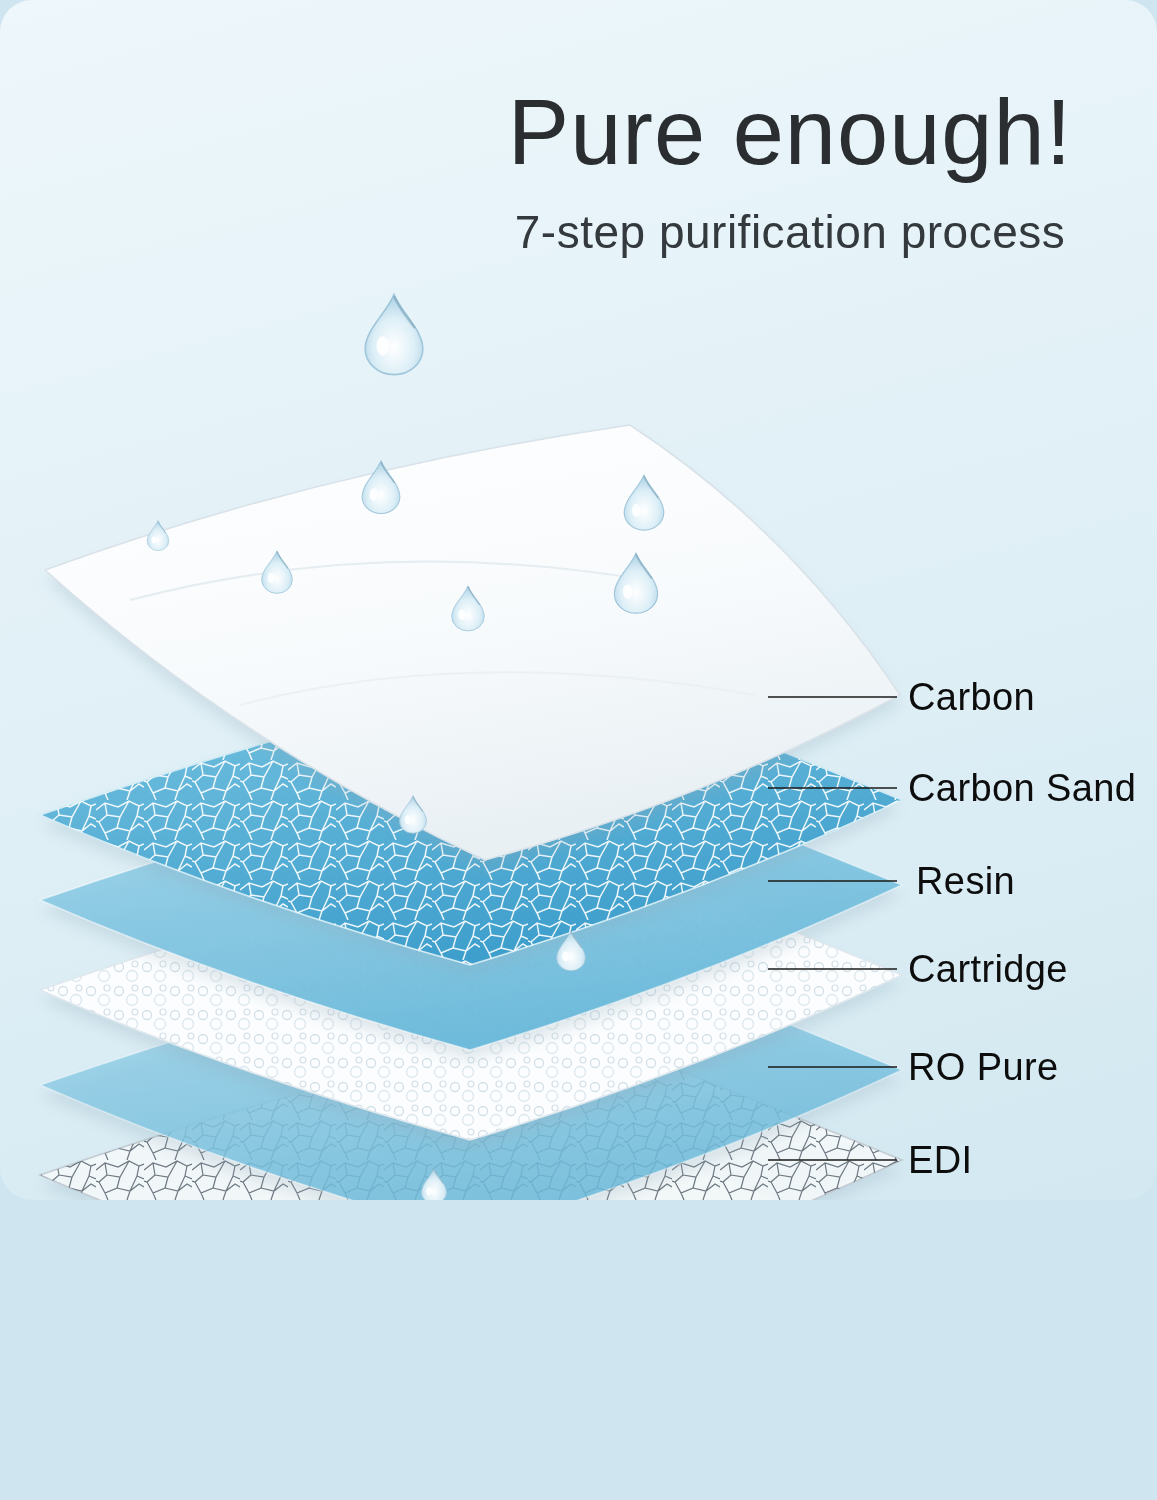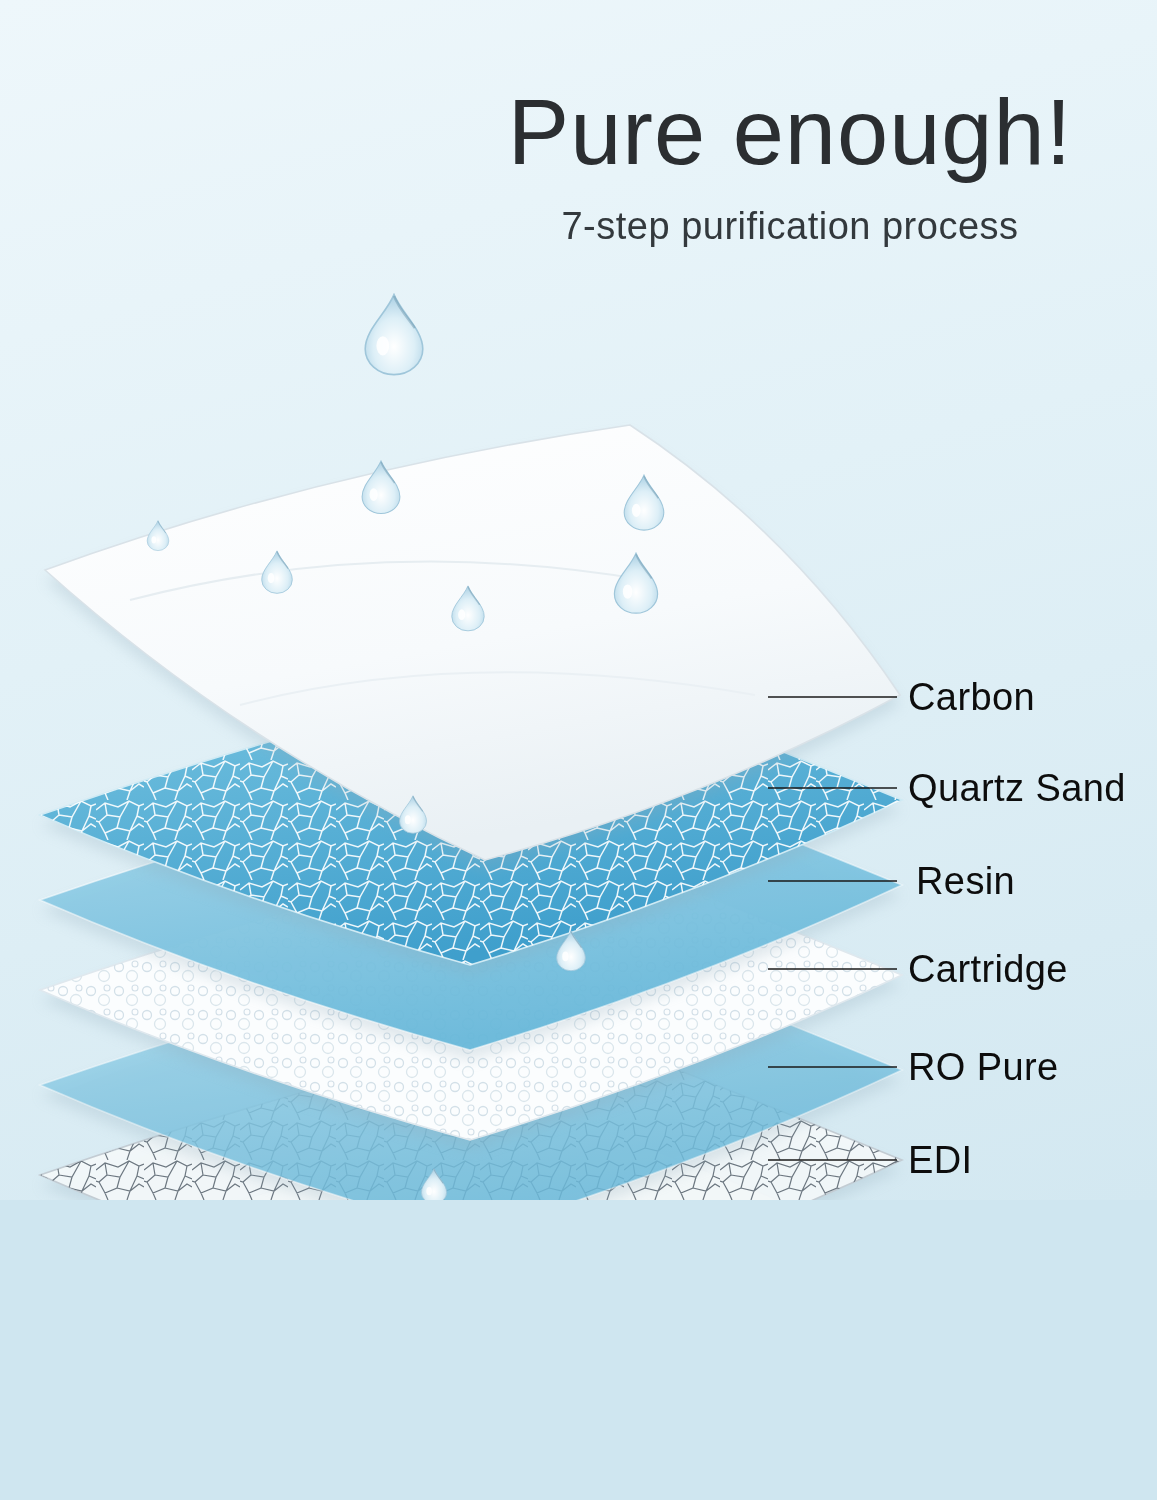--- a/index.html
+++ b/index.html
@@ -1,23 +1,24 @@
 <!DOCTYPE html>
 <html><head>
 <meta charset="utf-8">
 <style>
   html,body{margin:0;padding:0;background:#cfe6f0;}
   .canvas{
     position:relative;width:1157px;height:1200px;overflow:hidden;
     background:linear-gradient(165deg,#eef7fb 0%,#e2f1f7 45%,#d3e8f1 100%);
     font-family:"Liberation Sans",sans-serif;
+    border-radius:32px;
   }
   .header{position:absolute;left:440px;top:84px;width:700px;text-align:center;color:#2b2e31;}
   .title{font-size:92px;font-weight:500;letter-spacing:1px;line-height:1.05;}
-  .subtitle{font-size:38px;font-weight:400;margin-top:24px;color:#33393d;letter-spacing:0.5px;}
+  .subtitle{font-size:46px;font-weight:400;margin-top:24px;color:#33393d;letter-spacing:0.5px;}
   svg.diagram{position:absolute;left:0;top:0;}
   .layer-label{
     position:absolute;left:908px;font-size:38px;color:#0d0d0d;
     letter-spacing:0.4px;white-space:nowrap;line-height:42px;
   }
 </style>
 </head>
 <body>
 
 <div class="canvas">
@@ -125,21 +126,21 @@
         <line x1="768" y1="881" x2="897" y2="881" stroke="#1a1a1a" stroke-width="1.6"></line>
         <line x1="768" y1="969" x2="897" y2="969" stroke="#1a1a1a" stroke-width="1.6"></line>
         <line x1="768" y1="1067" x2="897" y2="1067" stroke="#1a1a1a" stroke-width="1.6"></line>
         <line x1="768" y1="1160" x2="897" y2="1160" stroke="#1a1a1a" stroke-width="1.6"></line>
         <line x1="768" y1="1247" x2="897" y2="1247" stroke="#1a1a1a" stroke-width="1.6"></line>
       </g>
   </svg>
 
   <div id="labels">
       <div class="layer-label" style="top: 676px;">Carbon</div>
-      <div class="layer-label" style="top: 767px;">Quartz Sand</div>
+      <div class="layer-label" style="top: 767px;">Carbon Sand</div>
       <div class="layer-label" style="top: 860px; margin-left: 8px;">Resin</div>
       <div class="layer-label" style="top: 948px;">Cartridge</div>
       <div class="layer-label" style="top: 1046px;">RO Pure</div>
       <div class="layer-label" style="top: 1139px;">EDI</div>
       <div class="layer-label" style="top: 1226px; font-style: italic;">UV</div>
     </div>
 
 </div>
 
 </body></html>

